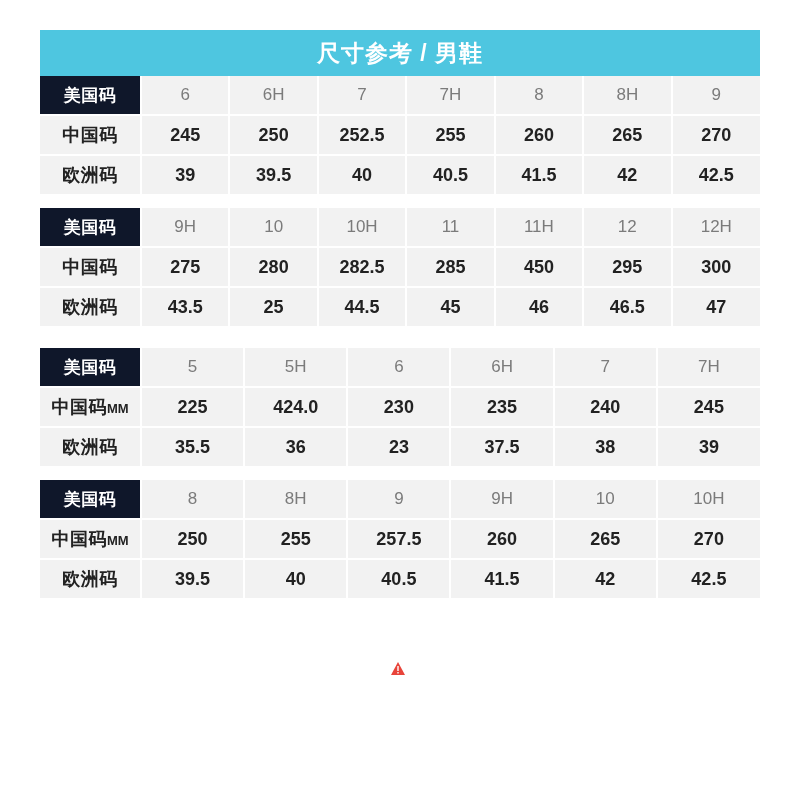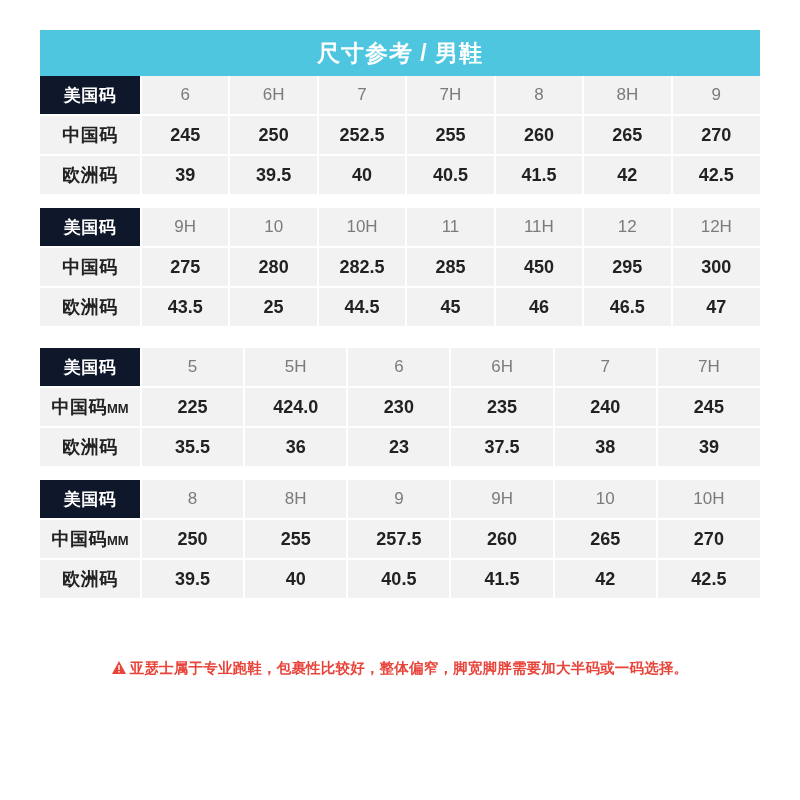--- a/index.html
+++ b/index.html
@@ -255,16 +255,16 @@
       </table>
   </div>
 
   <div class="footnote">
     <span class="warn-icon">
       <svg width="14" height="13" viewBox="0 0 14 13">
         <polygon points="7,0 14,13 0,13" fill="#e8443a"></polygon>
         <rect x="6.3" y="4" width="1.4" height="5" fill="#ffffff"></rect>
         <rect x="6.3" y="10" width="1.4" height="1.5" fill="#ffffff"></rect>
       </svg>
-    </span><span>亚瑟士属于专业跑鞋，包裹性比较好，整体偏窄，脚宽脚胖需要加大半码或一码选择。</span>
+    </span>
   </div>
 
 </div>
 
 </body></html>

